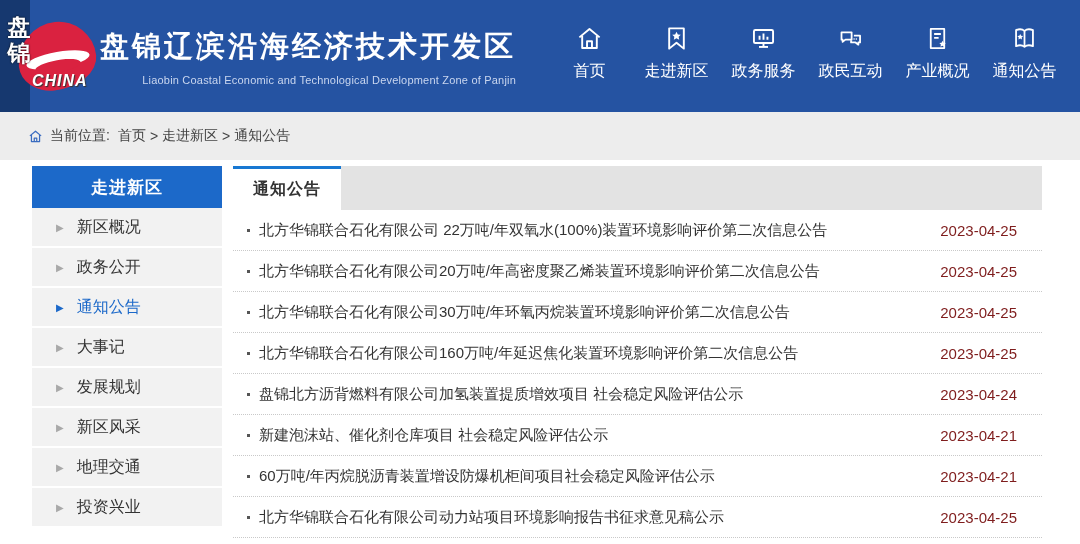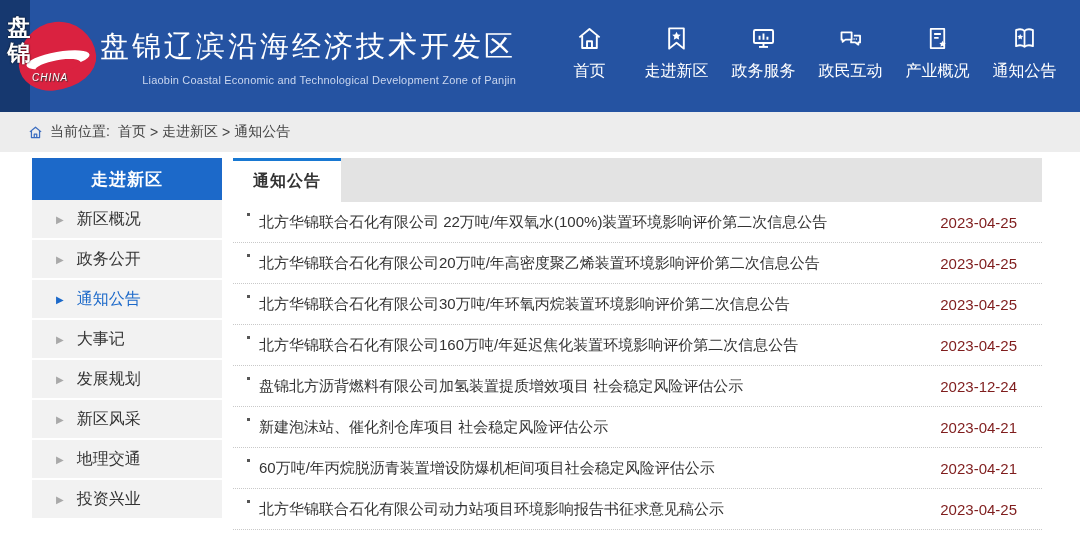--- a/index.html
+++ b/index.html
@@ -12,32 +12,32 @@
   .logo { position:absolute; left:2px; top:10px; width:96px; height:94px; cursor:pointer; }
   .logo-chars { position:absolute; left:3px; top:4px; z-index:3; width:28px; text-align:center;
     color:#fff; font-weight:bold; font-size:23px; line-height:26px; text-shadow:0 0 2px #000; }
   .logo-blob { position:absolute; left:16px; top:12px; width:78px; height:68px; background:#da2240;
     border-radius:52% 48% 58% 42% / 60% 55% 45% 40%; transform:rotate(-6deg); z-index:1; }
   .logo-swoosh { position:absolute; left:24px; top:42px; width:64px; height:16px; background:#fff;
     border-radius:50%; transform:rotate(-10deg); z-index:2; }
   .logo-swoosh::after { content:""; position:absolute; left:8px; top:8px; width:46px; height:12px;
     background:#da2240; border-radius:50%; }
   .logo-china { position:absolute; left:30px; top:62px; z-index:3; color:#fff; font-style:italic;
-    font-weight:normal; font-size:10px; letter-spacing:1px; text-shadow:1px 1px 1px #333; }
+    font-weight:bold; font-size:16px; letter-spacing:1px; text-shadow:1px 1px 1px #333; }
   .header-titles { position:absolute; left:100px; top:27px; }
-  .site-title { color:#fff; font-size:29px; font-weight:normal; letter-spacing:3px; }
+  .site-title { color:#fff; font-size:29px; font-weight:bold; letter-spacing:3px; }
   .site-subtitle { color:#c9d6ef; font-size:11px; margin-top:7px; letter-spacing:.2px;text-align:right; }
   .header-nav { position:absolute; right:12px; top:25px; display:flex; }
   .nav-item { width:87px; display:flex; flex-direction:column; align-items:center; gap:9px;
     color:#fff; cursor:pointer; }
   .nav-icon { height:27px; } .nav-icon svg { width:27px; height:27px; display:block; }
   .nav-label { font-size:16px; white-space:nowrap; }
 
   
-  .breadcrumb { height:40px; background:#ededed; display:flex; align-items:center;
+  .breadcrumb { height:48px; background:#ededed; display:flex; align-items:center;
     padding-left:28px; font-size:14px; color:#444; }
   .crumb-home { display:flex; align-items:center; margin-right:7px; }
   .crumb-home svg { width:15px; height:15px; }
   .crumb-prefix { margin-right:8px; }
   .crumb-link { color:#444; cursor:pointer; text-decoration:none; }
   .crumb-sep { margin:0 4px; }
 
   
   .content { display:flex; align-items:flex-start; margin:6px 38px 0 32px; gap:11px; }
   .sidebar { width:190px; flex:none; }
@@ -50,21 +50,21 @@
   .sidebar-item.active .sidebar-arrow { color:#1c69c9; }
 
   .main { flex:1; min-width:0; }
   .tab-strip { height:44px; background:#e3e3e3; display:flex; }
   .tab { height:100%; min-width:95px; padding:0 20px; background:#fff; border-top:3px solid #1878d2;
     display:flex; align-items:center; justify-content:center; font-size:16px; font-weight:bold;
     color:#333; cursor:pointer; letter-spacing:1px; }
   .notice-list { background:#fff; }
   .notice-row { height:41px; display:flex; align-items:center; justify-content:space-between;
     border-bottom:1px dotted #c9c9c9; padding:0 25px 0 14px; cursor:pointer; }
-  .notice-title { font-size:15px; color:#333; display:flex; align-items:flex-start; gap:9px;
+  .notice-title { font-size:15px; color:#333; display:flex; align-items:center; gap:9px;
     white-space:nowrap; overflow:hidden; }
   .bullet { width:3px; height:3px; background:#555; flex:none; }
   .notice-date { font-size:15px; color:#7f1d1d; flex:none; margin-left:20px; }
 </style>
 </head>
 <body>
 
 <header class="site-header">
   <div class="header-strip"></div>
   <div class="logo">
@@ -256,21 +256,21 @@
             <span>北方华锦联合石化有限公司160万吨/年延迟焦化装置环境影响评价第二次信息公告</span>
           </span>
           <span class="notice-date">2023-04-25</span>
         </div>
 
         <div class="notice-row">
           <span class="notice-title">
             <span class="bullet"></span>
             <span>盘锦北方沥背燃料有限公司加氢装置提质增效项目 社会稳定风险评估公示</span>
           </span>
-          <span class="notice-date">2023-12-24</span>
+          <span class="notice-date">2023-04-24</span>
         </div>
 
         <div class="notice-row">
           <span class="notice-title">
             <span class="bullet"></span>
             <span>新建泡沫站、催化剂仓库项目 社会稳定风险评估公示</span>
           </span>
           <span class="notice-date">2023-04-21</span>
         </div>
 

